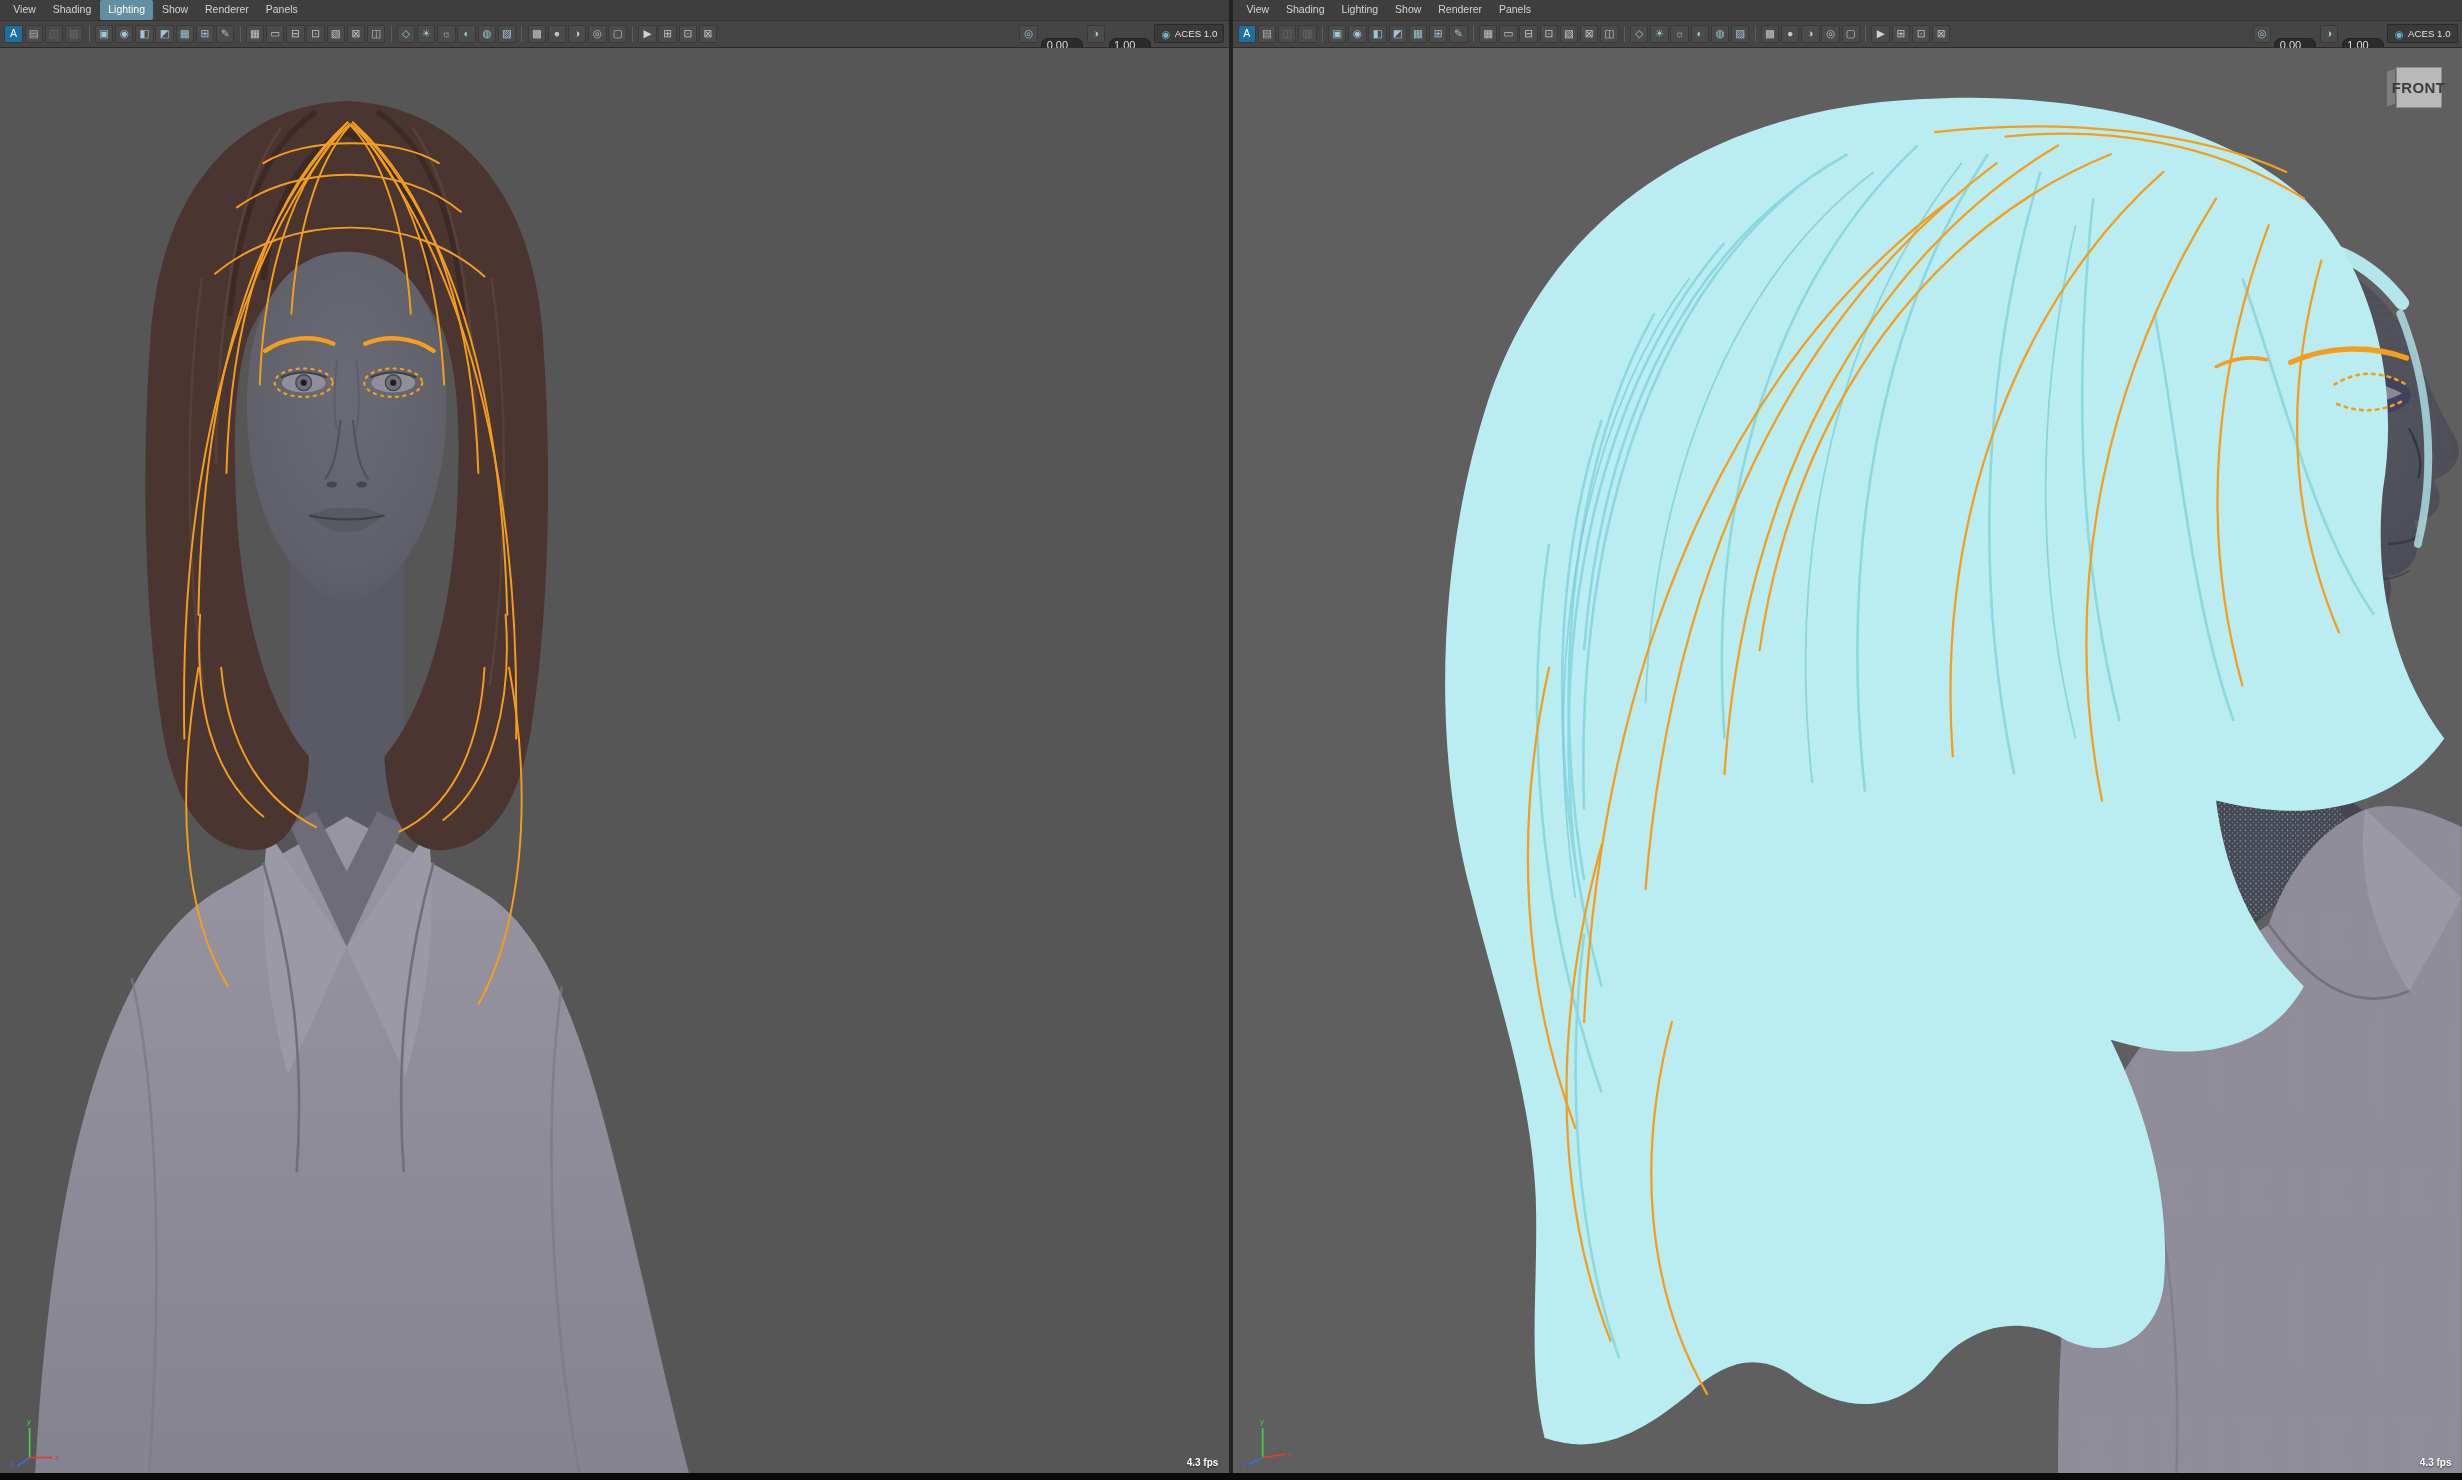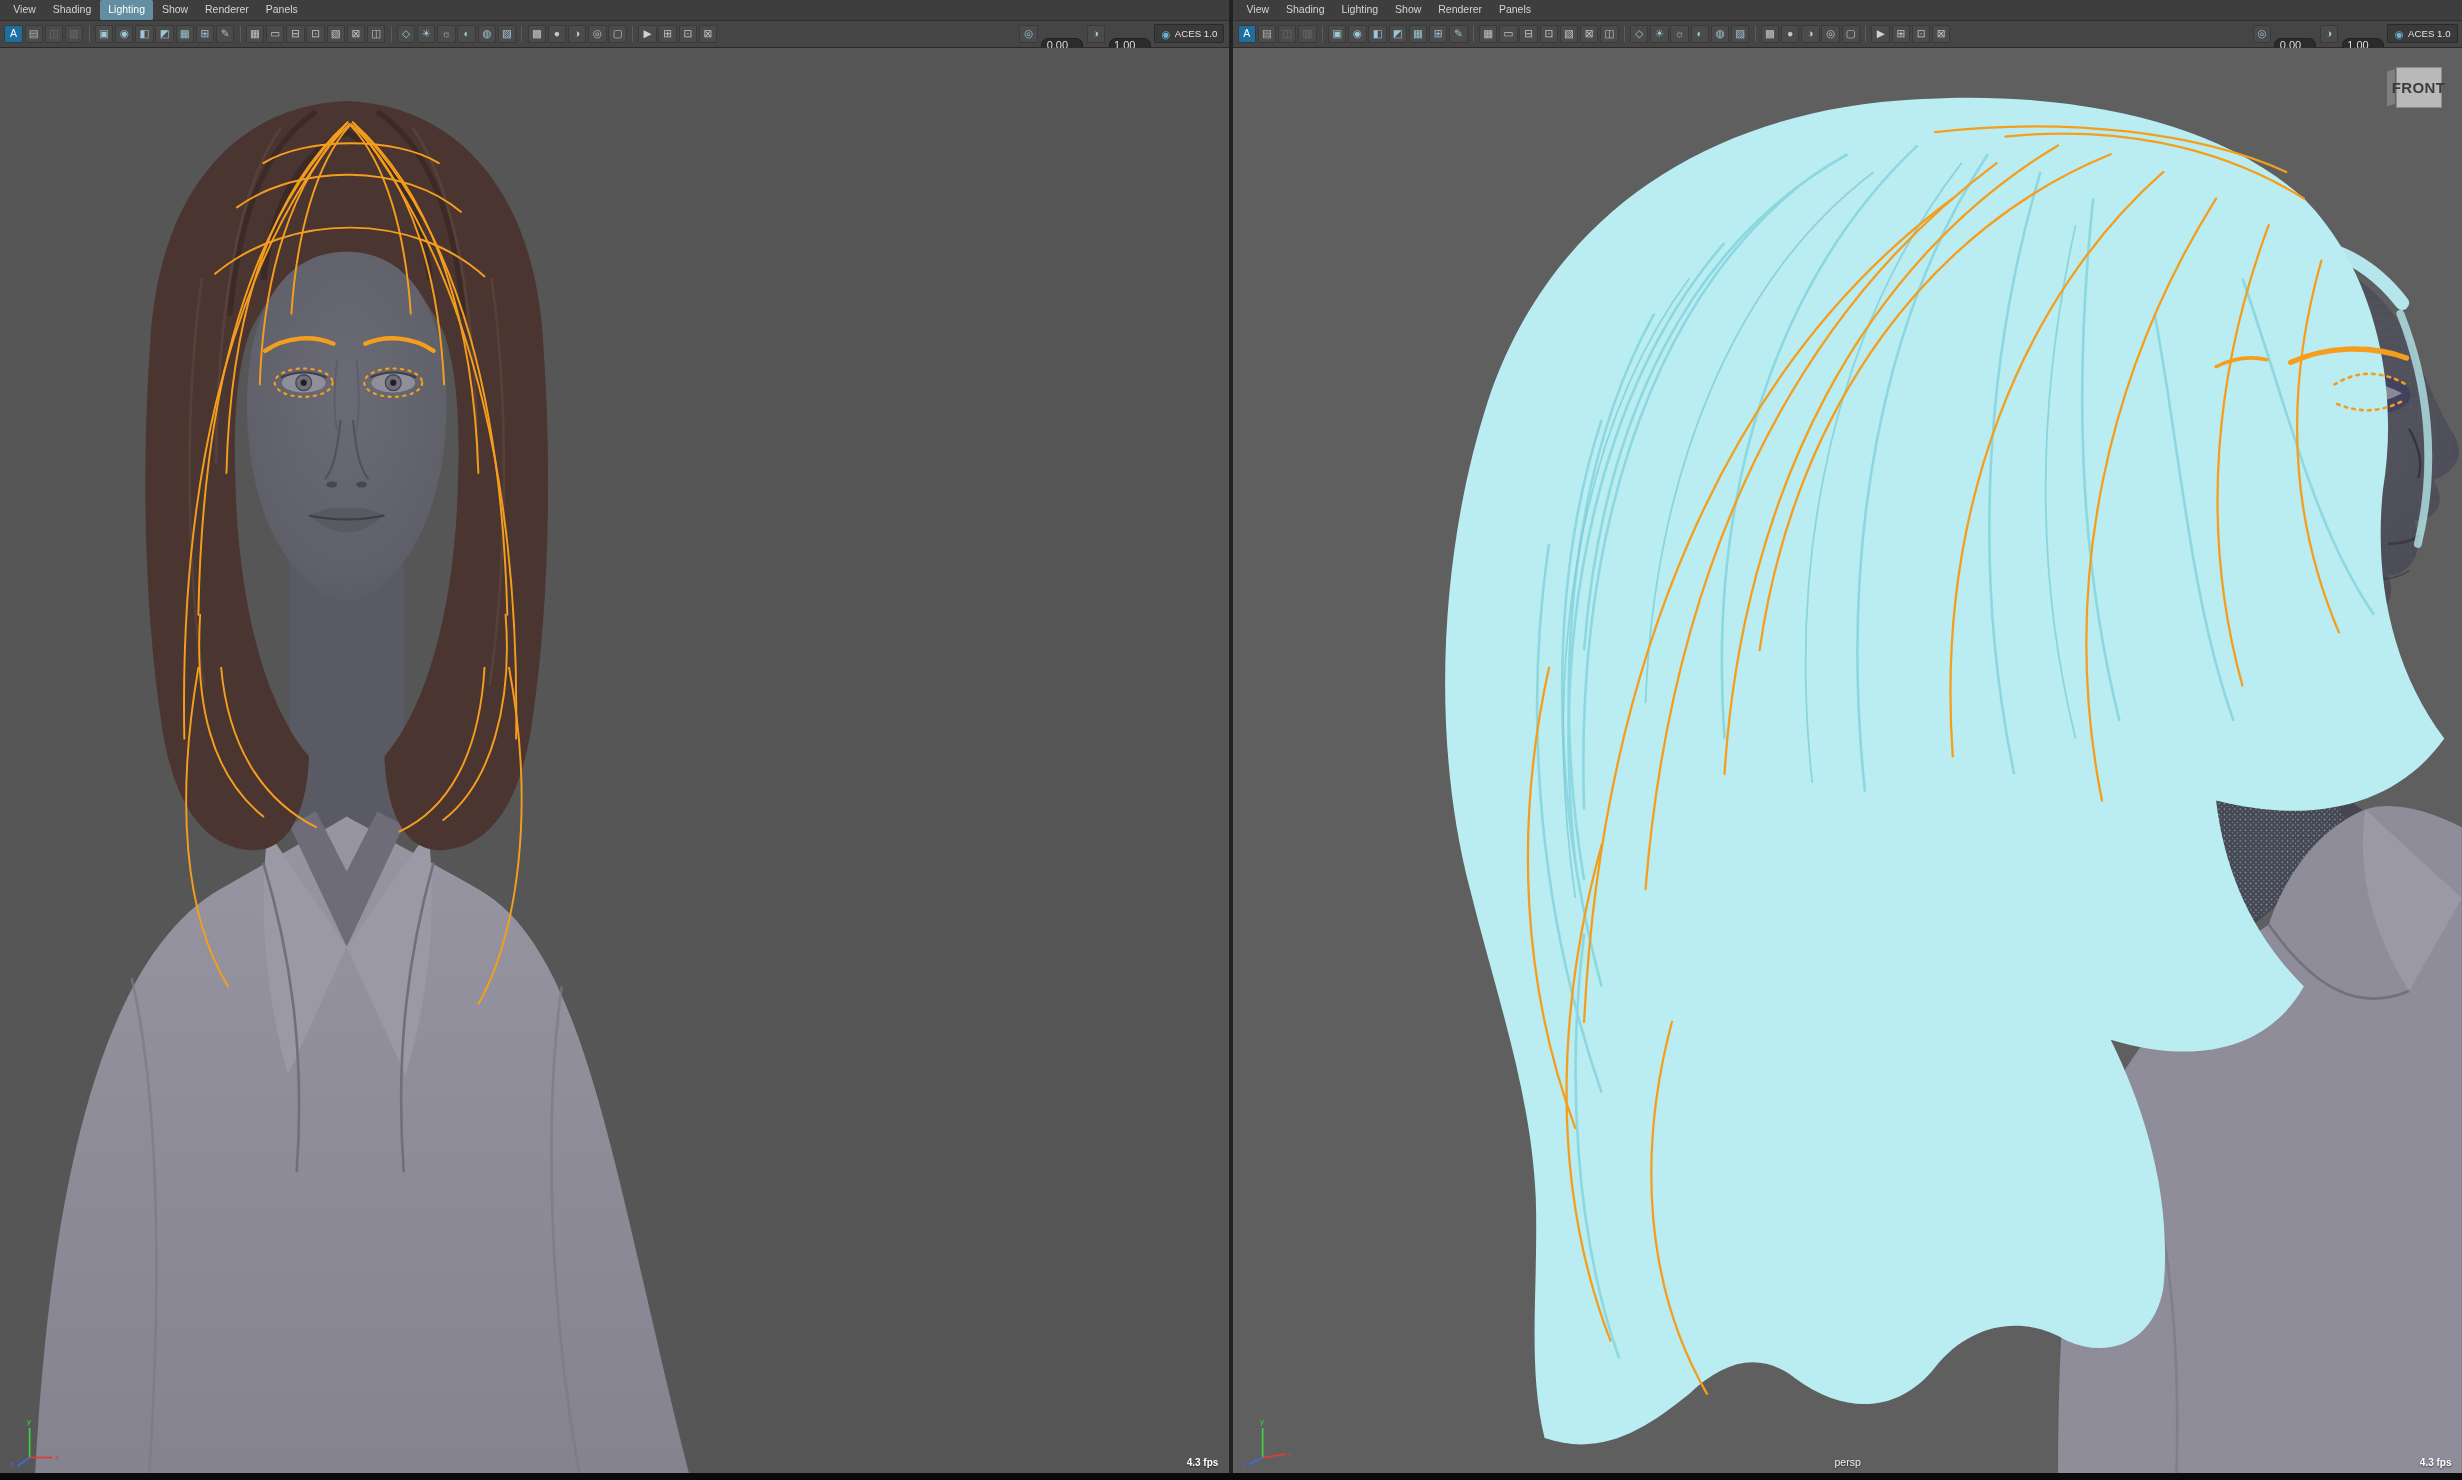--- a/index.html
+++ b/index.html
@@ -293,20 +293,19 @@
 
       <svg class="axis-gizmo" width="54" height="54" viewBox="0 0 62 62">
         <line x1="26" y1="50" x2="26" y2="16" stroke="#3fd13f" stroke-width="2"></line>
         <line x1="26" y1="50" x2="52" y2="46" stroke="#e03c3c" stroke-width="2"></line>
         <line x1="26" y1="50" x2="10" y2="58" stroke="#3c6ce0" stroke-width="2"></line>
         <text x="23" y="12" fill="#3fd13f">y</text>
         <text x="55" y="49" fill="#e03c3c">x</text>
         <text x="2" y="61" fill="#3c6ce0">z</text>
       </svg>
 
-      <div class="cam-label">persp</div>
       <div class="fps-label">4.3 fps</div>
     </div>
   </div>
 
 </div>
 <div class="app-footer"></div>
 
 
 </body></html>

